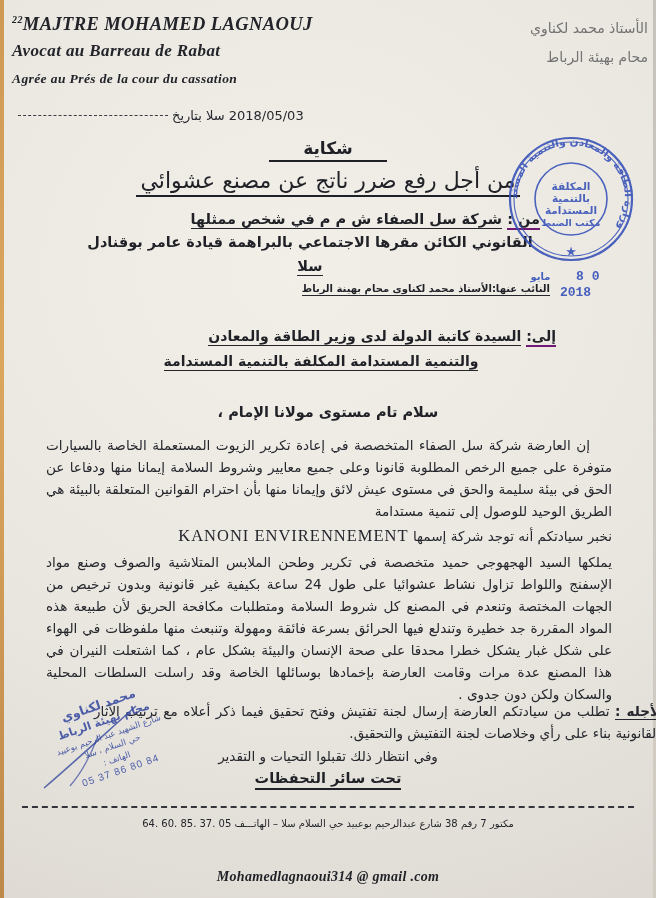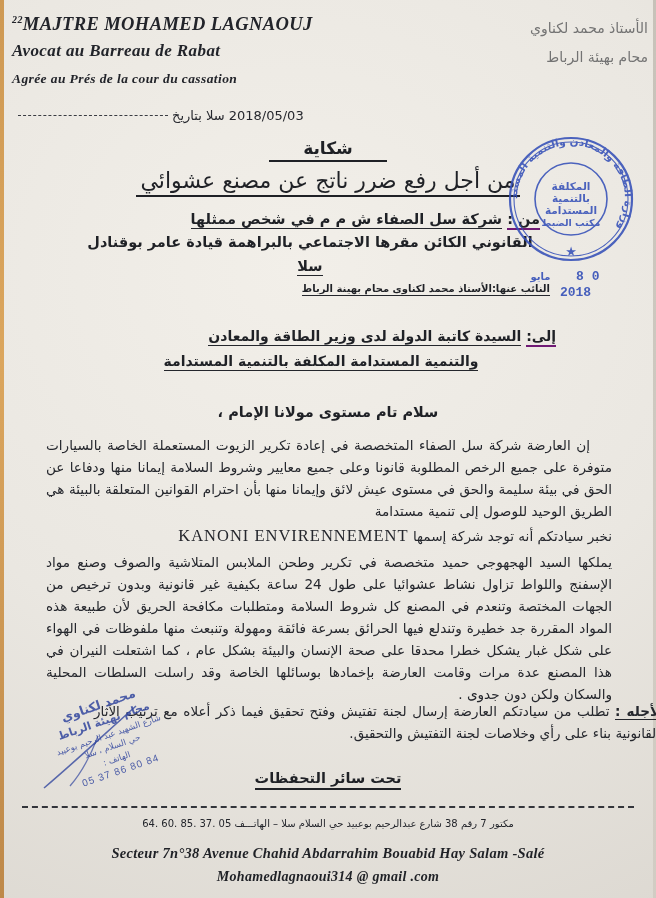--- a/index.html
+++ b/index.html
@@ -352,20 +352,21 @@
       <span>نخبر سيادتكم أنه توجد شركة إسمها</span>
       <span class="latin-co">KANONI ENVIRENNEMENT</span>
     </p>
     <p>يملكها السيد الهجهوجي حميد متخصصة في تكرير وطحن الملابس المتلاشية والصوف وصنع مواد الإسفنج واللواط تزاول نشاط عشوائيا على طول 24 ساعة بكيفية غير قانونية وبدون ترخيص من الجهات المختصة وتنعدم في المصنع كل شروط السلامة ومتطلبات مكافحة الحريق لأن طبيعة هذه المواد المقررة جد خطيرة وتندلع فيها الحرائق بسرعة فائقة ومهولة وتنبعث منها ملفوظات في الهواء على شكل غبار يشكل خطرا محدقا على صحة الإنسان والبيئة بشكل عام ، كما اشتعلت النيران في هذا المصنع عدة مرات وقامت العارضة بإخمادها بوسائلها الخاصة وقد راسلت السلطات المحلية والسكان ولكن دون جدوى .</p>
   </div>
 
   <div class="layer" id="request-text">
     <span class="lbl">لأجله :</span>
     <span>تطلب من سيادتكم العارضة إرسال لجنة تفتيش وفتح تحقيق فيما ذكر أعلاه مع ترتيب الآثار القانونية بناء على رأي وخلاصات لجنة التفتيش والتحقيق.</span>
   </div>
+  <div class="layer closing">وفي انتظار ذلك تقبلوا التحيات و التقدير</div>
   <div class="layer reserve">
     <span>تحت سائر التحفظات</span>
   </div>
 
   <div class="layer" id="ministry-stamp">
     <svg width="142" height="142" viewBox="0 0 142 142" aria-hidden="true">
       <defs>
         <path id="ringpath" d="M 71,71 m -54,0 a 54,54 0 1,1 108,0 a 54,54 0 1,1 -108,0"></path>
       </defs>
       <circle cx="71" cy="71" r="61" fill="none" stroke="currentColor" stroke-width="2.2"></circle>
@@ -399,16 +400,15 @@
     </div>
   </div>
 
   <svg class="layer" id="signature-line" viewBox="0 0 120 96">
     <path d="M 4,88 C 30,66 58,40 96,6" fill="none" stroke="#34489f" stroke-width="1.6" opacity=".8"></path>
     <path d="M 30,86 C 44,70 52,52 58,36" fill="none" stroke="#34489f" stroke-width="1.3" opacity=".7"></path>
   </svg>
 
   <div class="layer" id="footer-rule"></div>
   <div class="layer" id="footer-ar">مكتور 7 رقم 38 شارع عبدالرحيم بوعبيد حي السلام سلا – الهاتـــف 05 .37 .85 .60 .64</div>
-  <div class="layer" id="footer-fr">Secteur 7n°38 Avenue Chahid Abdarrahim Bouabid Hay Salam -Salé</div>
   <div class="layer" id="footer-mail">Mohamedlagnaoui314 @ gmail .com</div>
 
 </div>
 
 </body></html>

